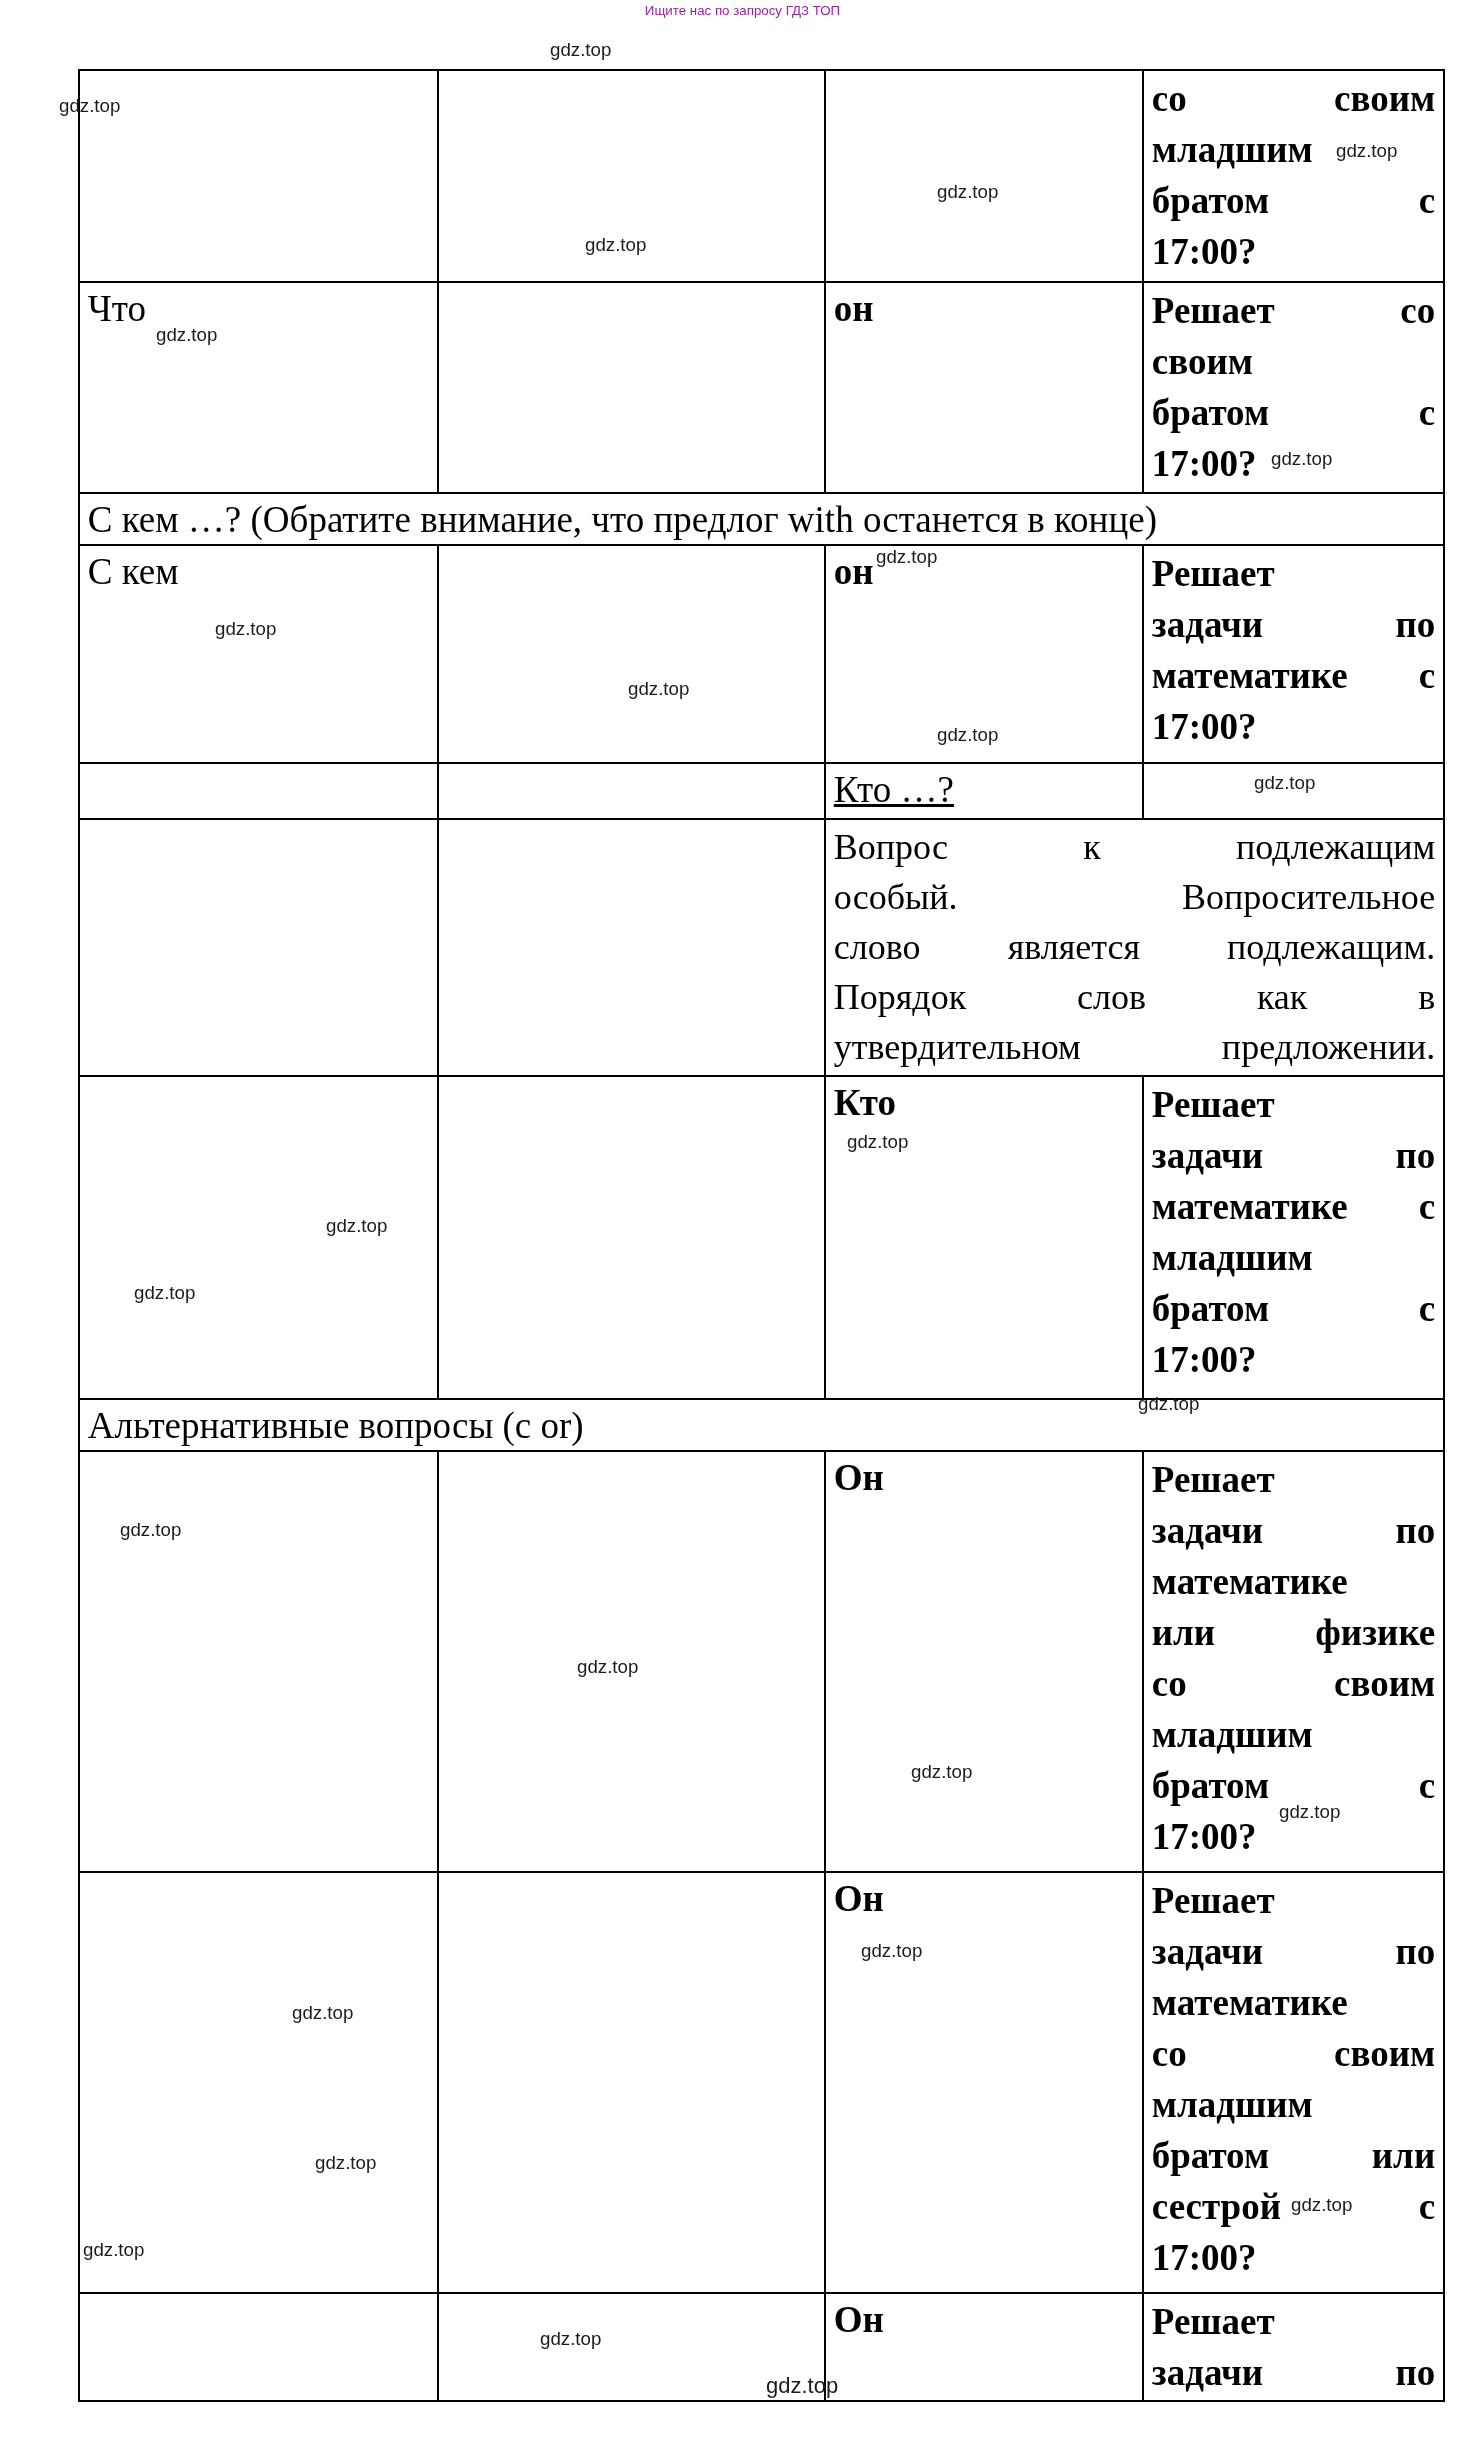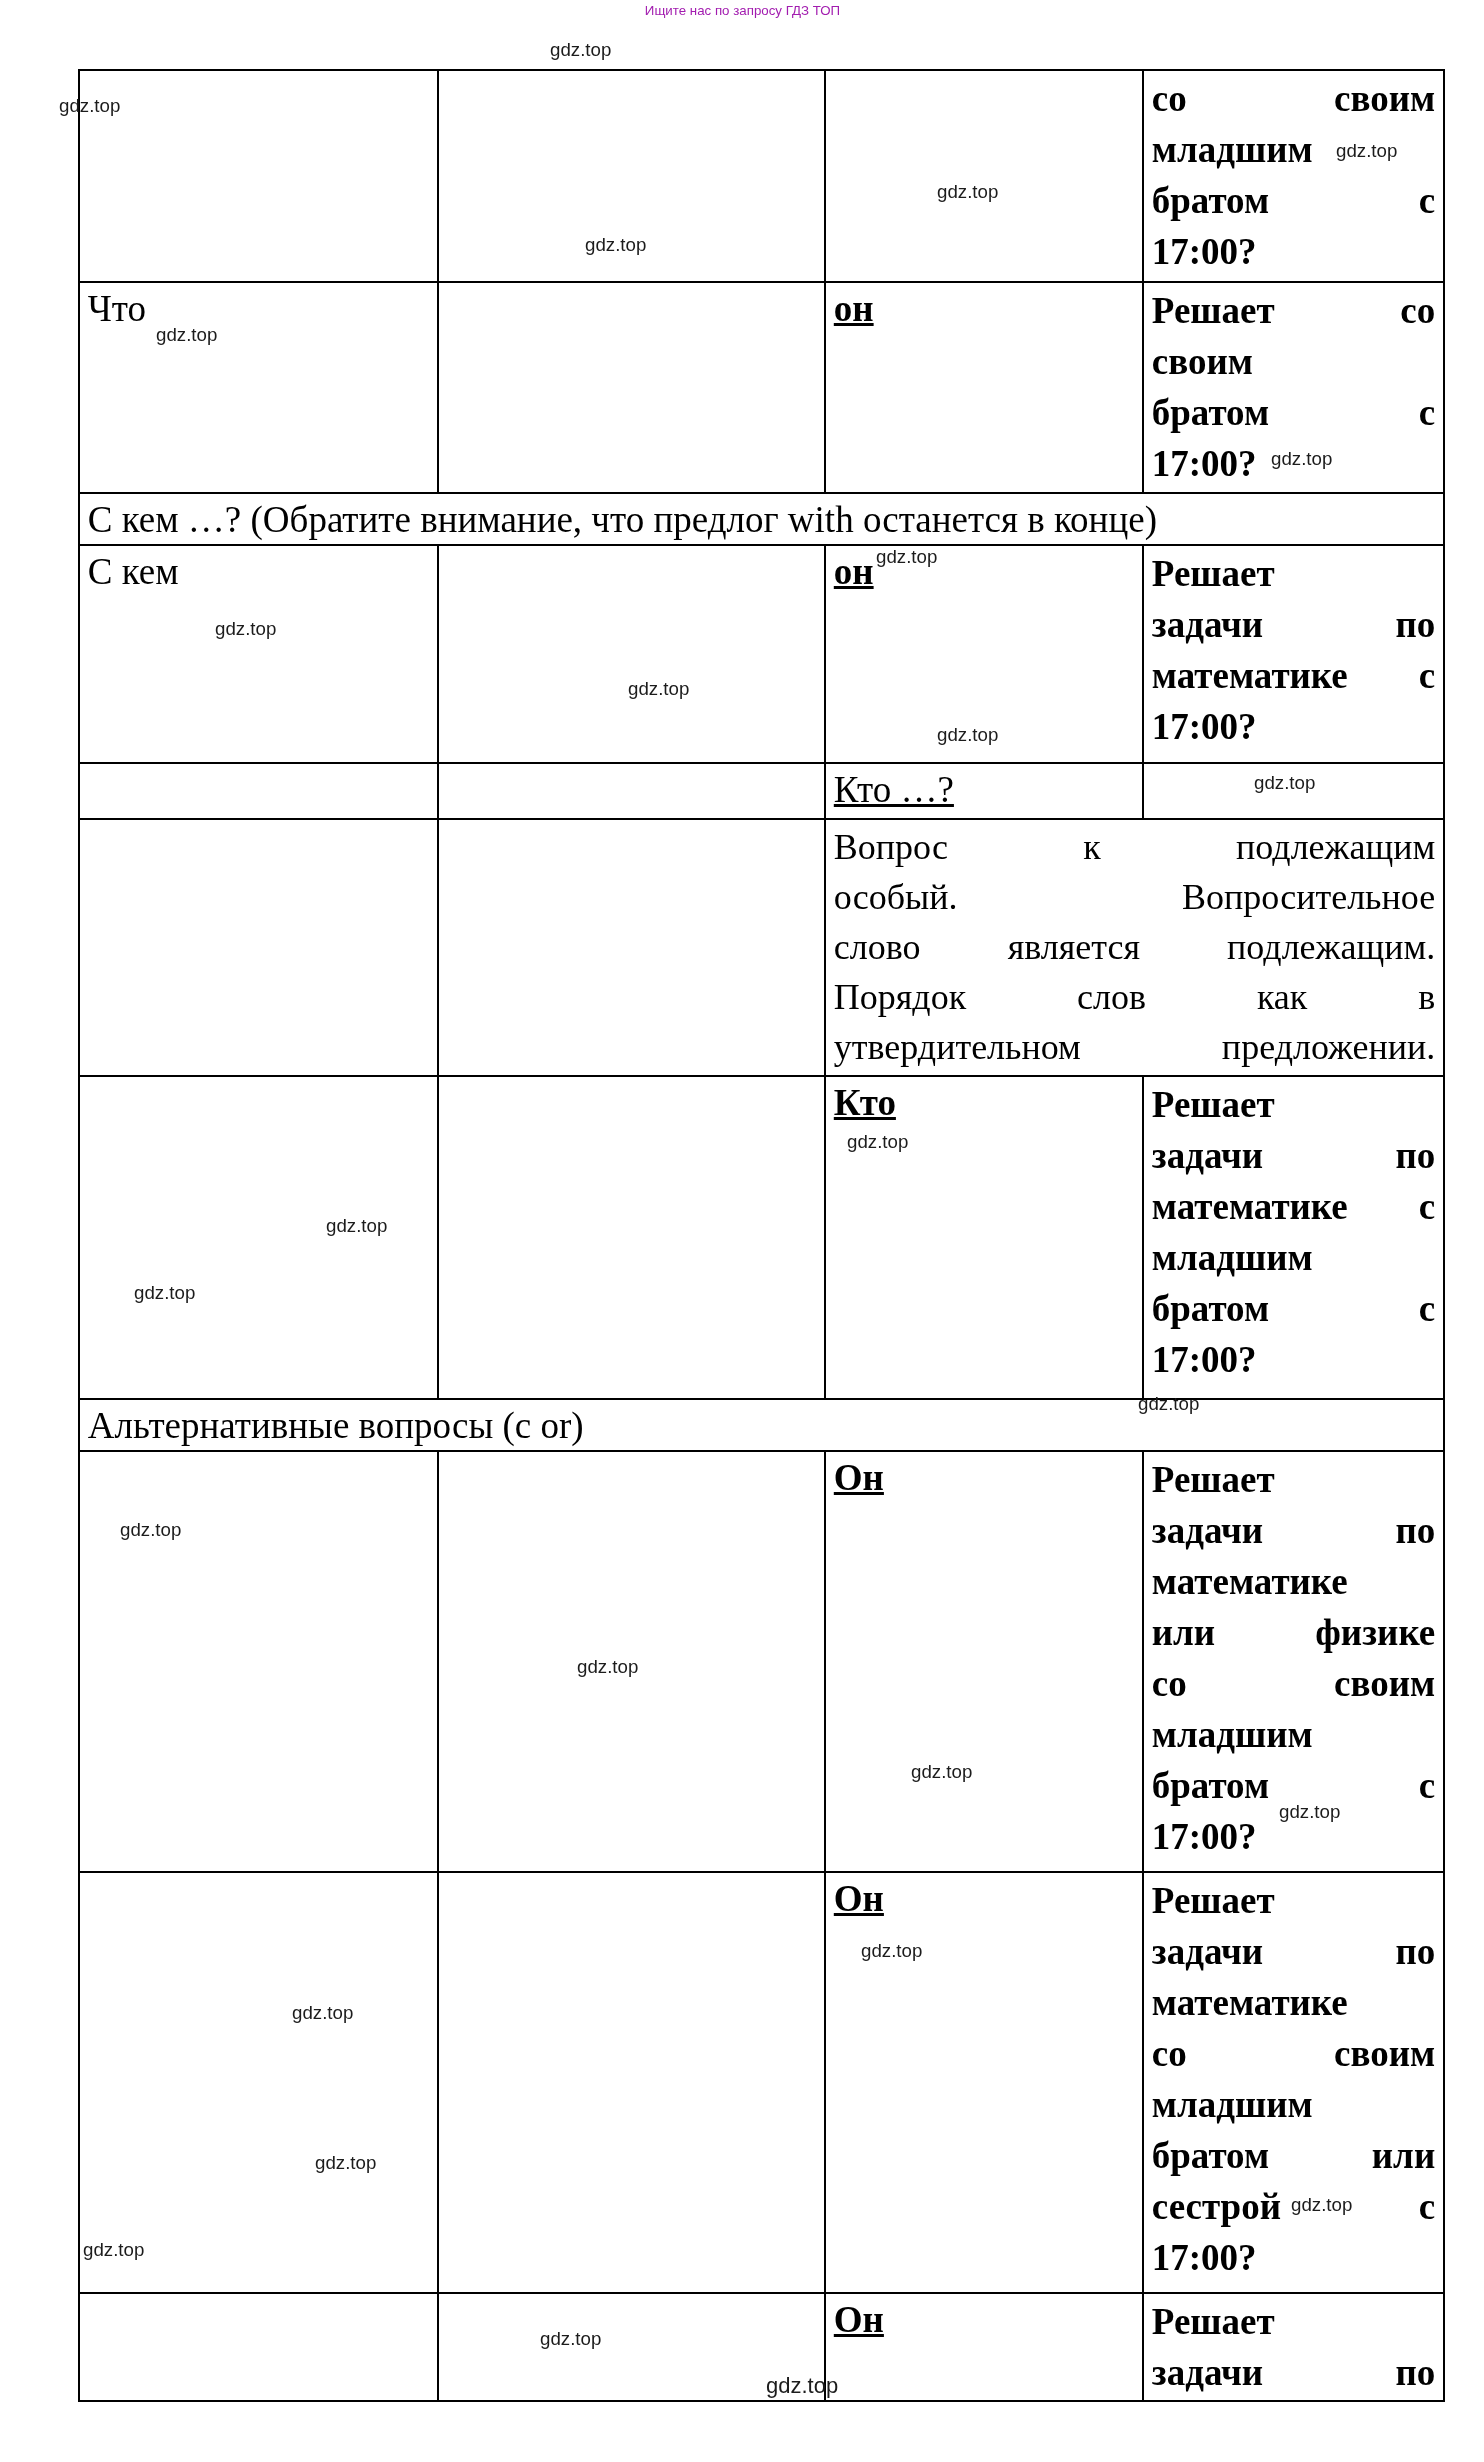--- a/index.html
+++ b/index.html
@@ -15,21 +15,21 @@
   }
   table.grid {
     position:absolute; left:62px; top:69px; width:1365px;
     border-collapse:collapse; table-layout:fixed;margin-left:16px;
   }
   table.grid td {
     border:2.3px solid #000; vertical-align:top; overflow:hidden;
     padding:1.6px 7.8px; font-size:37px; line-height:47px;
   }
   col.c1{width:359px} col.c2{width:387px} col.c3{width:318px} col.c4{width:301px}
-  td.subj { font-weight:bold; font-size:39px; line-height:48px;text-decoration:underline; }
+  td.subj { font-weight:bold; font-size:39px; line-height:48px; }
   td.subj-reg { font-weight:normal; font-size:37px; line-height:45px;text-decoration:underline; }
   td.ans { font-weight:bold; font-size:39px; padding:1.6px 6.2px; }
   td.note { padding:3.1px 7.8px; }
   .jl { text-align:justify; text-align-last:justify; line-height:51px; }
   td.note .jl { line-height:50px; font-size:36px; font-weight:normal; }
   td.full { font-size:37px; line-height:37px; padding:1.6px 9.4px; }
   .wm {
     position:absolute; font-family:"Liberation Sans", sans-serif;
     font-size:18.7px; color:#1c1c1c; white-space:nowrap; z-index:5;
   }

